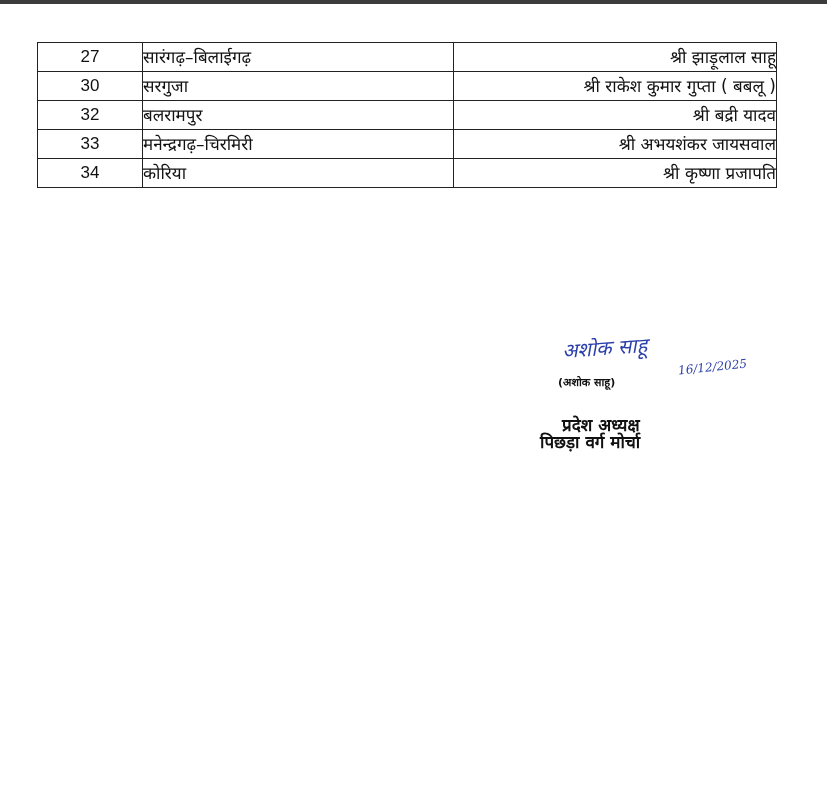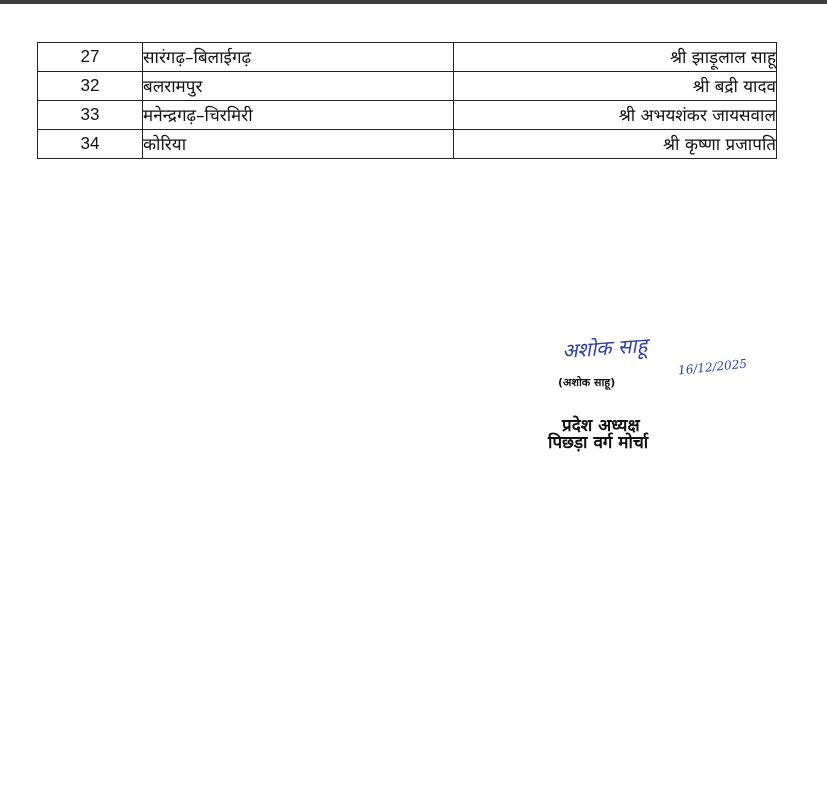--- a/index.html
+++ b/index.html
@@ -22,33 +22,38 @@
     .handwriting {
       position: absolute; left: 32px; top: 4px; color: #2b3fa8; font-size: 20px;
       font-family: "DejaVu Serif", serif; font-style: italic; transform: rotate(-4deg);
     }
     .hand-date {
       position: absolute; left: 148px; top: 30px; color: #2b3fa8; font-size: 12px;
       font-family: "DejaVu Serif", serif; font-style: italic; transform: rotate(-6deg);
     }
     .sig-name { position: absolute; left: 28px; top: 44px; font-size: 11px; font-weight: bold; }
     .sig-title { position: absolute; left: 32px; top: 83px; font-size: 17px; font-weight: bold; }
-    .sig-org { position: absolute; left: 10px; top: 100px; font-size: 17px; font-weight: bold; margin-left: 8px; }
+    .sig-org { position: absolute; left: 10px; top: 100px; font-size: 17px; font-weight: bold; }
   </style>
 </head>
 <body>
 
 <div class="topbar"></div>
 
 <table class="list">
   <tbody>
     <tr>
       <td class="num">27</td>
       <td class="place">सारंगढ़–बिलाईगढ़</td>
       <td class="name">श्री झाड़ूलाल साहू</td>
+    </tr>
+    <tr>
+      <td class="num">30</td>
+      <td class="place">सरगुजा</td>
+      <td class="name">श्री राकेश कुमार गुप्ता ( बबलू )</td>
     </tr>
     <tr>
       <td class="num">32</td>
       <td class="place">बलरामपुर</td>
       <td class="name">श्री बद्री यादव</td>
     </tr>
     <tr>
       <td class="num">33</td>
       <td class="place">मनेन्द्रगढ़–चिरमिरी</td>
       <td class="name">श्री अभयशंकर जायसवाल</td>

